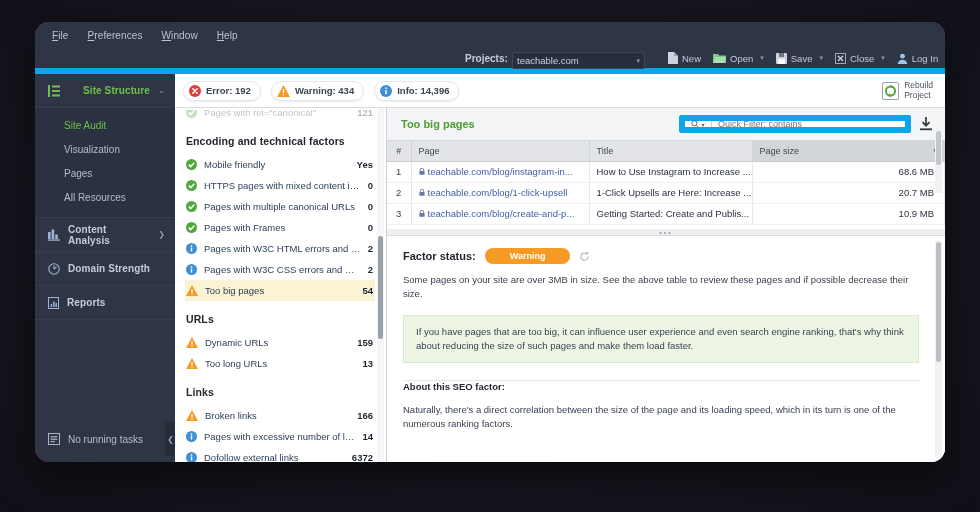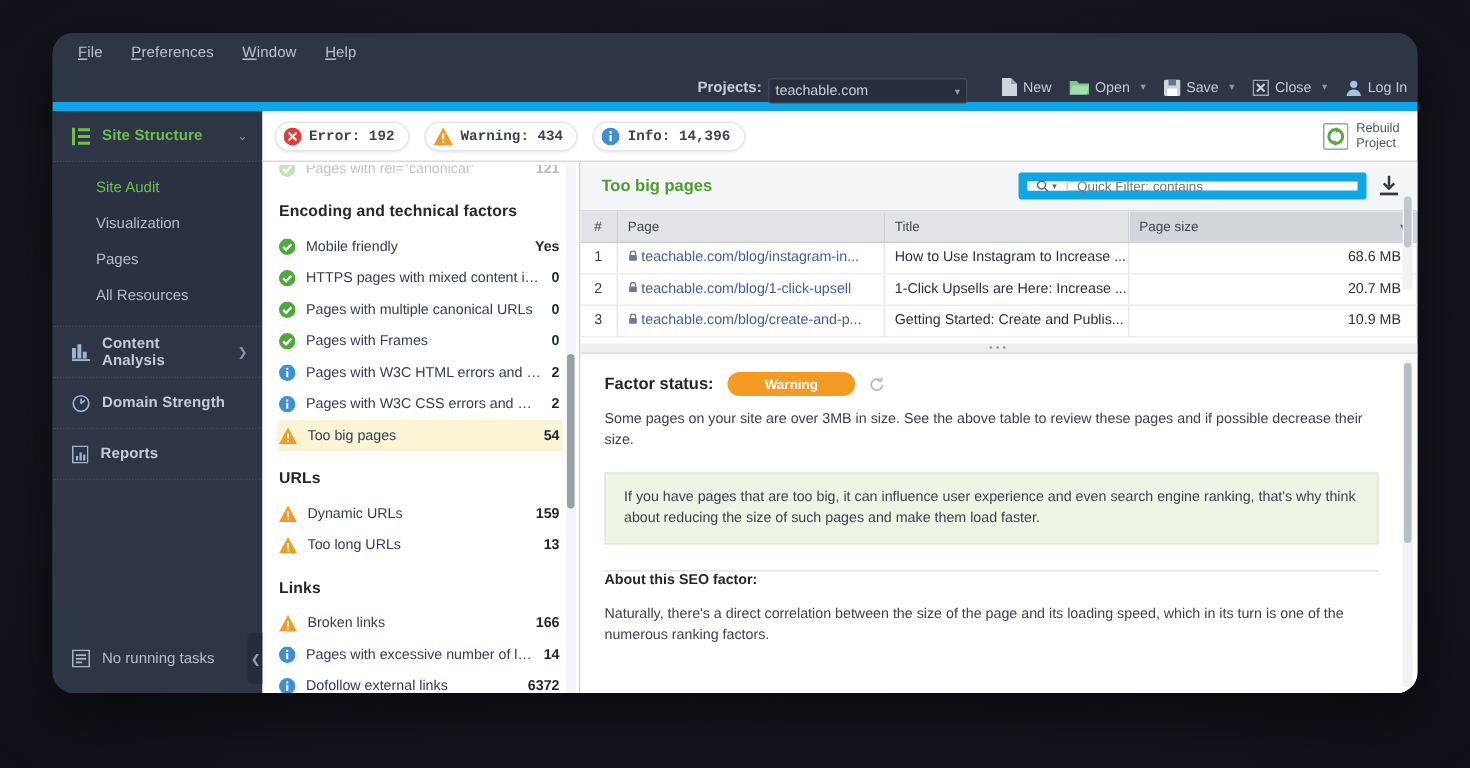--- a/index.html
+++ b/index.html
@@ -10,21 +10,21 @@
     overflow: hidden;
   }
   #backdrop {
     position: absolute; inset: 0;
     background: radial-gradient(ellipse at 50% 45%, #22242f 0%, #16171f 55%, #101118 100%);
   }
   #window {
     position: absolute;
     left: 35px; top: 22px;
     width: 910px; height: 440px;
-    background: #14532d;
+    background: #be185d;
     border-radius: 14px;
     overflow: hidden;
     box-shadow: 0 14px 40px rgba(0,0,0,0.55);
     display: flex; flex-direction: column;
   }
 
   
   .menubar {
     height: 26px; background: #2e3646;
     display: flex; align-items: center;
@@ -74,21 +74,21 @@
   .sidebar {
     width: 140px; background: #2e3646;
     display: flex; flex-direction: column;
     flex: 0 0 140px;
   }
   .sb-group {
     height: 34px; display: flex; align-items: center;
     padding: 0 10px 0 13px; gap: 8px;
     border-bottom: 1px dotted #3f4859;
   }
-  .sb-group.active .sb-lbl { color: #6fbf4a; }
+  .sb-group.active .sb-lbl { color: #6fbf4a; margin-left: 15px; }
   .sb-lbl { font-size: 10px; color: #c3cbd9; font-weight: bold; flex: 1; letter-spacing: .1px; }
   .sb-car { font-size: 8px; color: #8b97a9; }
   .sb-sub {
     background: #2a3242;
     padding: 5px 0 8px 0;
     border-bottom: 1px dotted #3f4859;
   }
   .sb-item {
     height: 24px; display: flex; align-items: center;
     padding-left: 29px; font-size: 10px; color: #b5bdcb;
@@ -116,21 +116,20 @@
     display: flex; align-items: center; padding: 0 8px;
     gap: 10px; border-bottom: 1px solid #d7dbe0; position: relative;
   }
   .chip {
     display: flex; align-items: center; gap: 5px;
     height: 20px; padding: 0 9px 0 5px;
     border-radius: 10px; background: #fff;
     border: 1px solid #e3e6ea;
     font-size: 9.5px; font-weight: bold; color: #3b4250;
     box-shadow: 0 1px 2px rgba(0,0,0,.07);
-    font-family: Liberation Mono, monospace;
   }
   .rebuild {
     margin-left: auto; display: flex; align-items: center; gap: 5px;
     padding-right: 4px;
     padding-left: 15px;
   }
   .rebuild .txt { font-size: 8.5px; color: #4b5261; line-height: 1.12; }
 
   .panes { flex: 1; display: flex; min-height: 0; }
 

